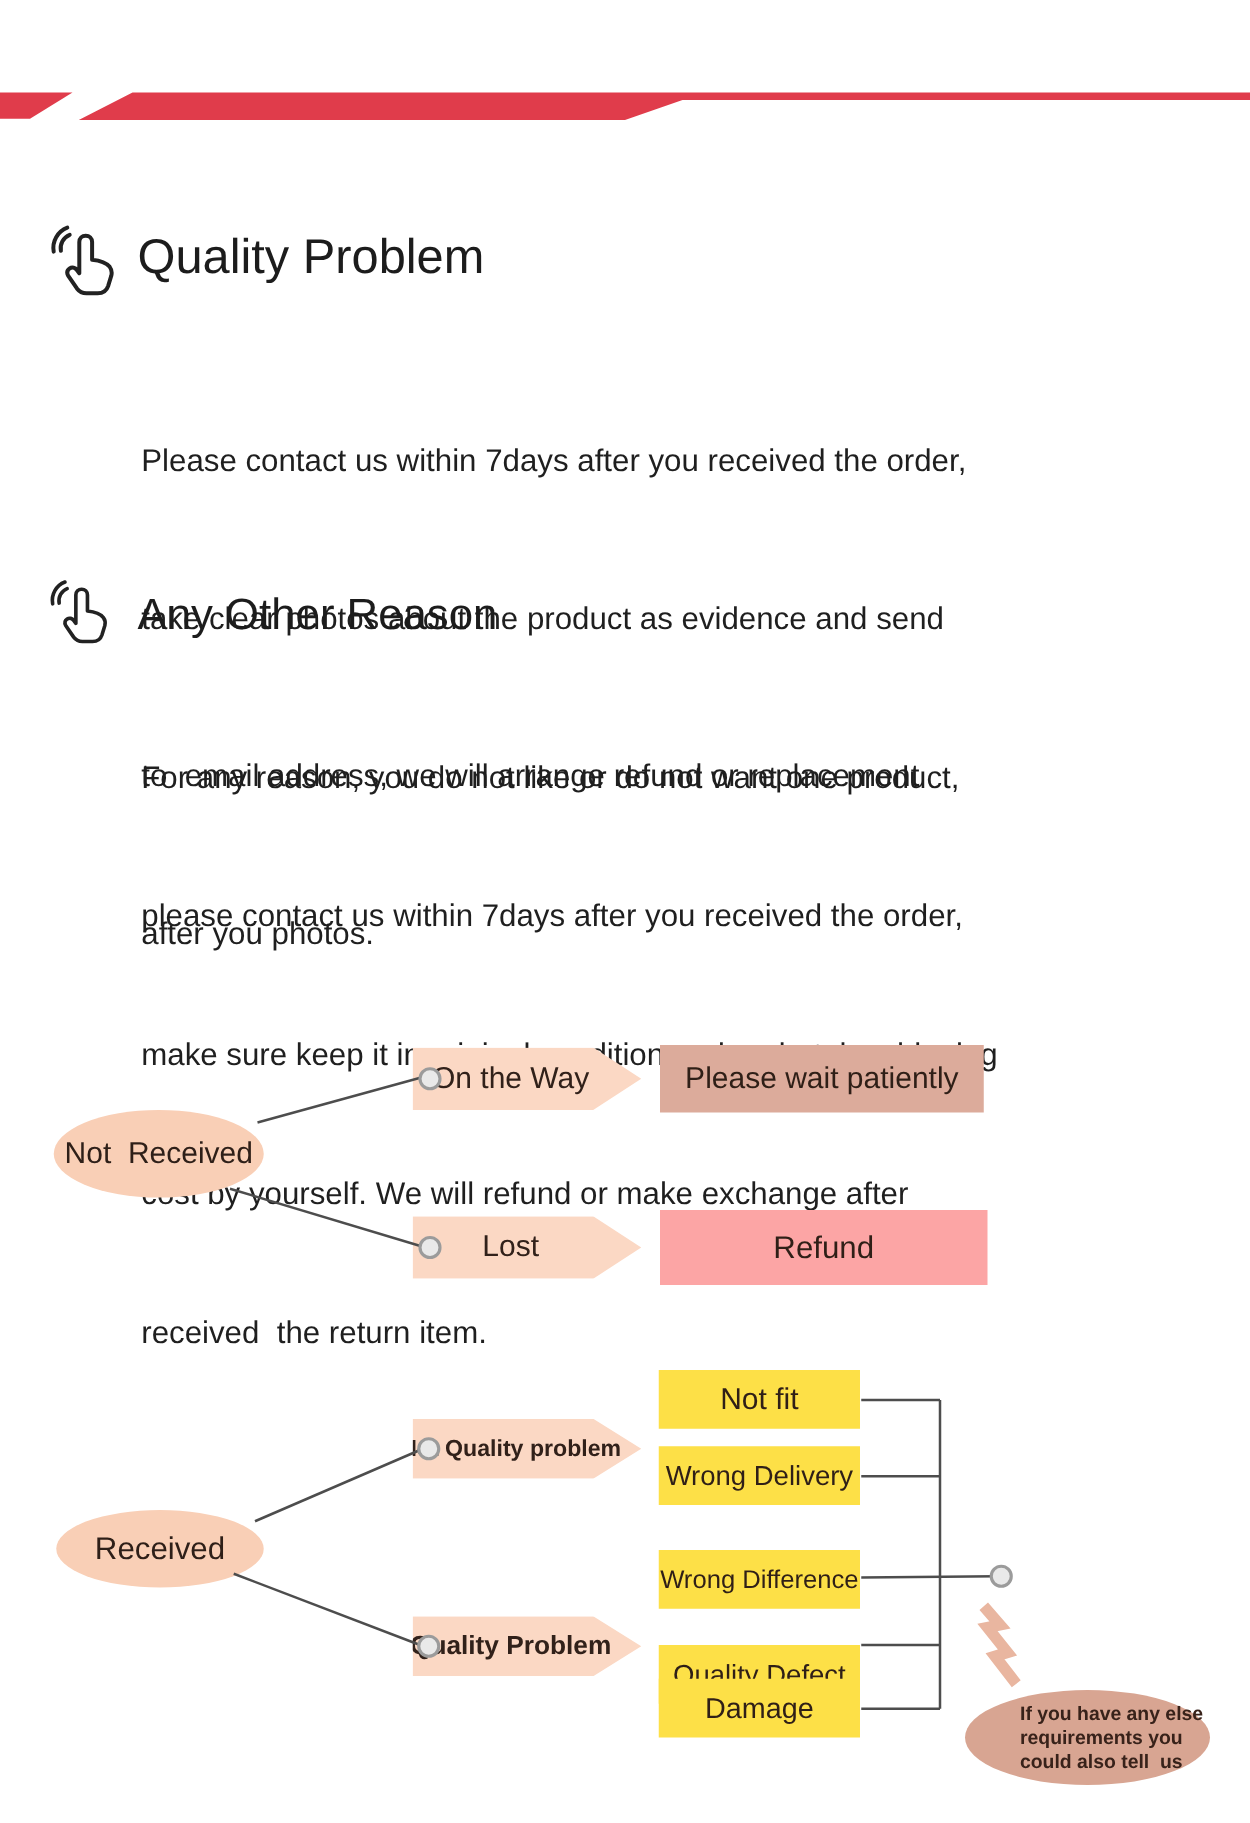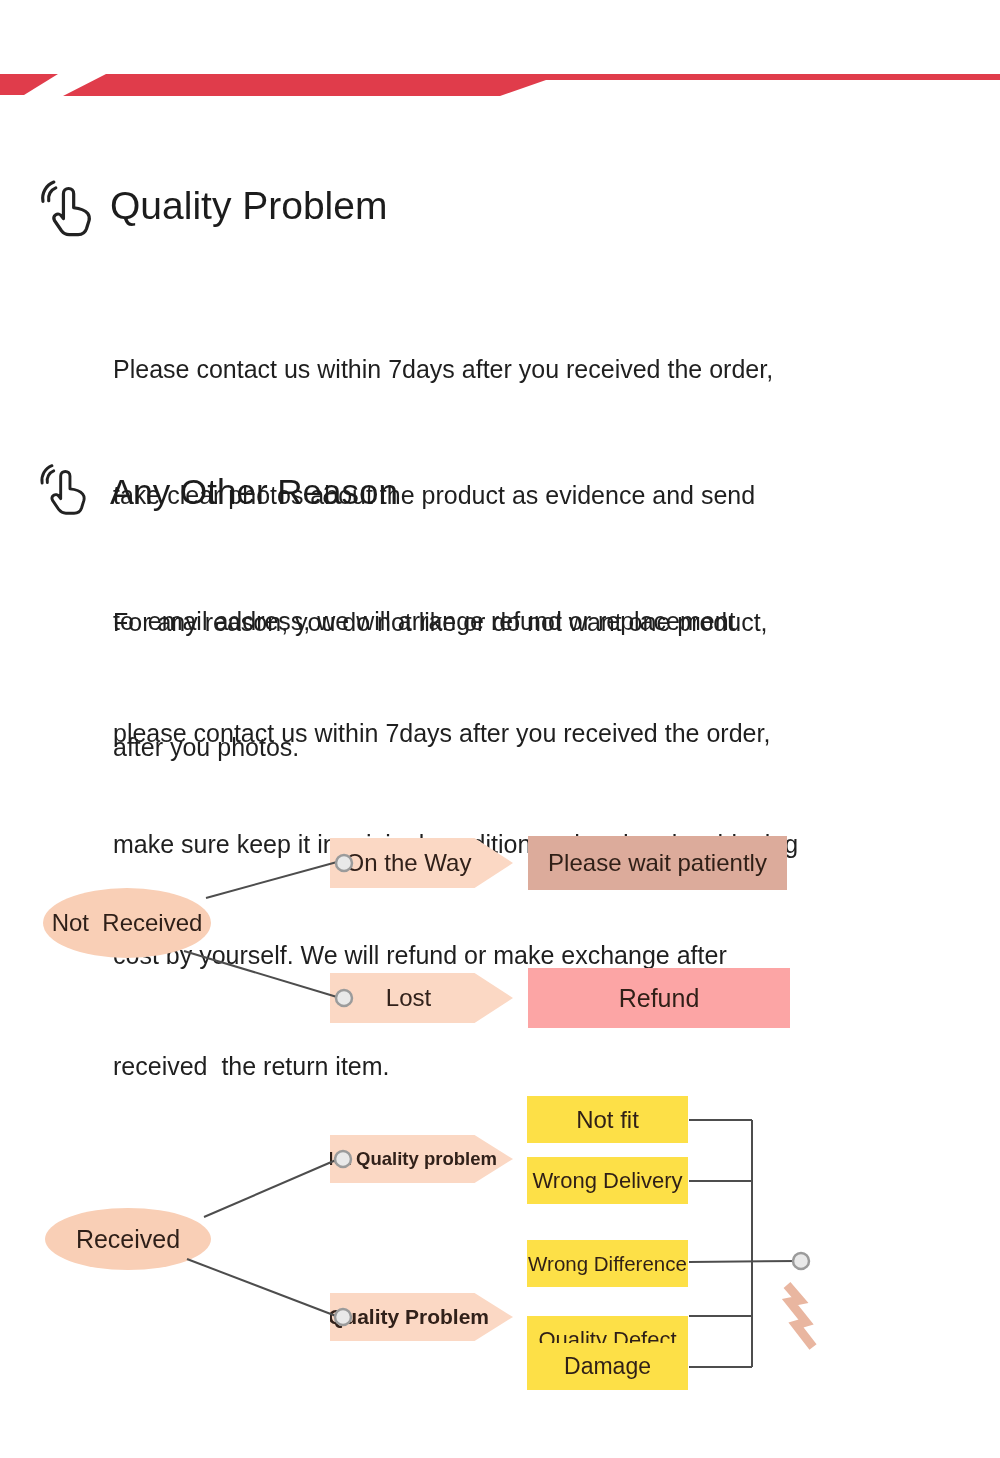--- a/index.html
+++ b/index.html
@@ -95,20 +95,25 @@
   <div class="rbox b-refund">Refund</div>
 
   <div class="ellipse e2">Received</div>
   <div class="tag t3">Not Quality problem</div>
   <div class="rbox b-notfit">Not fit</div>
   <div class="rbox b-wrong">Wrong Delivery</div>
   <div class="tag t4">Quality Problem</div>
   <div class="rbox b-color">Wrong Difference</div>
   <div class="rbox b-defect">Quality Defect</div>
   <div class="rbox b-damage">Damage</div>
+  <div class="note">
+    <div>If you have any else</div>
+    <div>requirements you</div>
+    <div>could also tell  us</div>
+  </div>
 
   <svg class="wires" viewBox="0 0 1000 1458">
     <g stroke="#4d4d4d" stroke-width="2" fill="none">
       <line x1="206" y1="898" x2="337" y2="862"></line>
       <line x1="184" y1="951" x2="337" y2="997"></line>
       <line x1="204" y1="1217" x2="336" y2="1160"></line>
       <line x1="187" y1="1259" x2="336" y2="1316"></line>
       <line x1="689" y1="1120" x2="752" y2="1120"></line>
       <line x1="689" y1="1181" x2="752" y2="1181"></line>
       <line x1="689" y1="1262" x2="798" y2="1261"></line>

